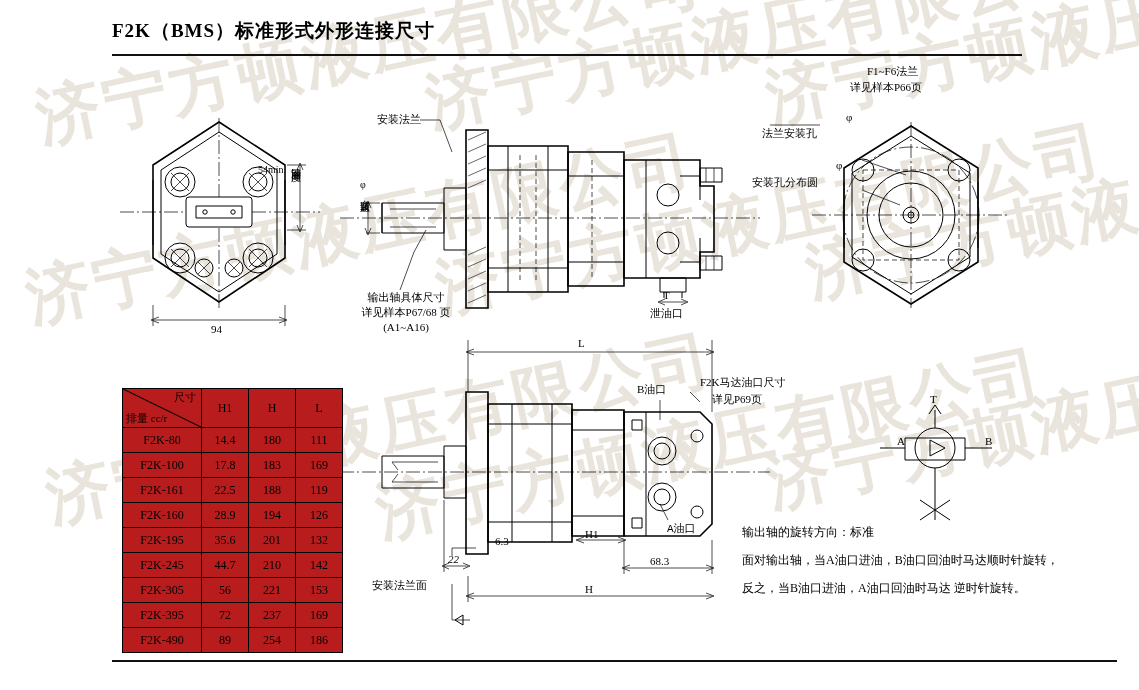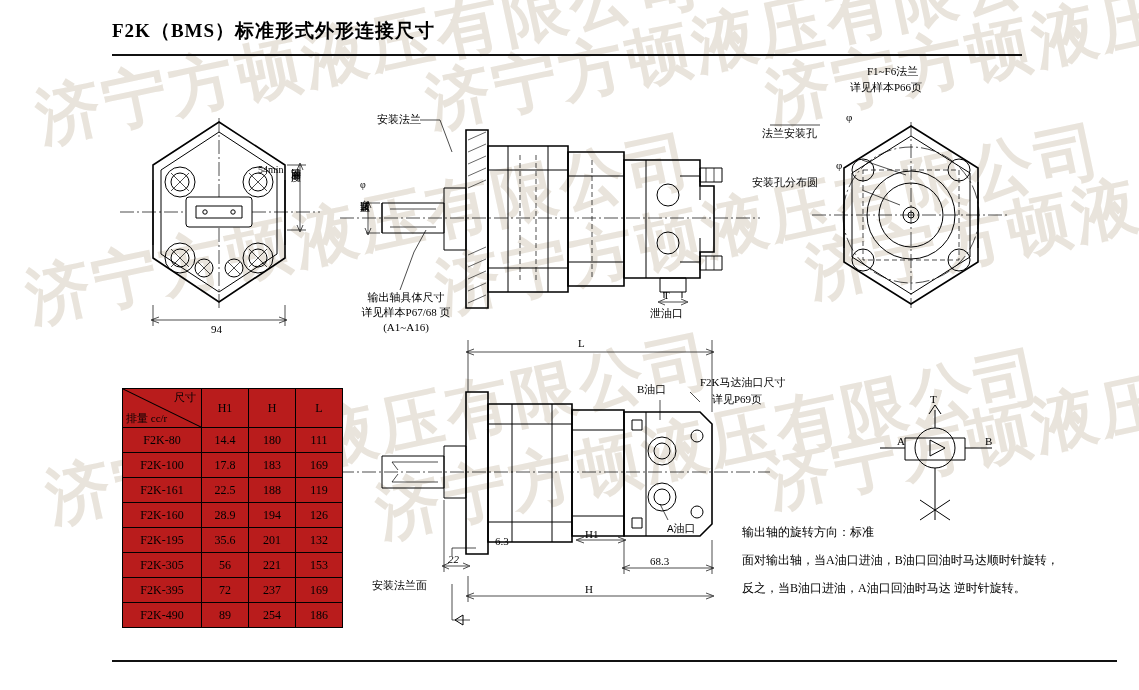--- a/index.html
+++ b/index.html
@@ -449,20 +449,26 @@
         <td>194</td>
         <td>126</td>
       </tr>
       <tr>
         <td>F2K-195</td>
         <td>35.6</td>
         <td>201</td>
         <td>132</td>
       </tr>
       <tr>
+        <td>F2K-245</td>
+        <td>44.7</td>
+        <td>210</td>
+        <td>142</td>
+      </tr>
+      <tr>
         <td>F2K-305</td>
         <td>56</td>
         <td>221</td>
         <td>153</td>
       </tr>
       <tr>
         <td>F2K-395</td>
         <td>72</td>
         <td>237</td>
         <td>169</td>

